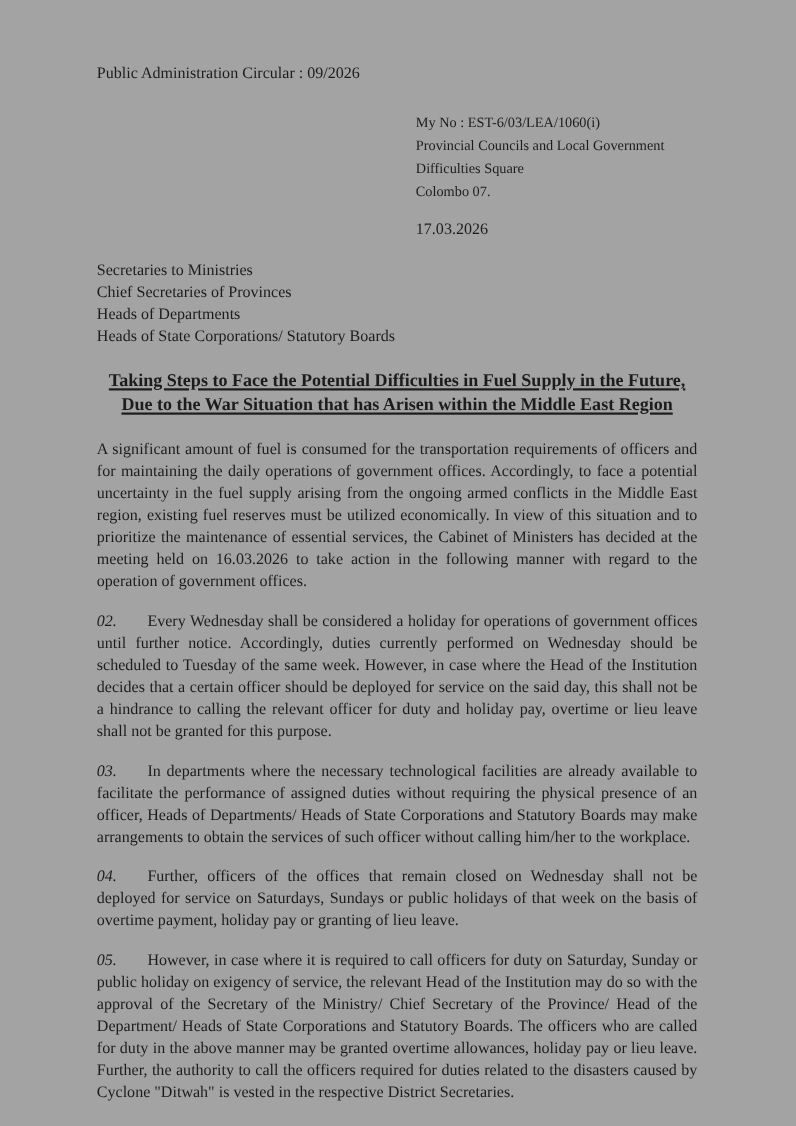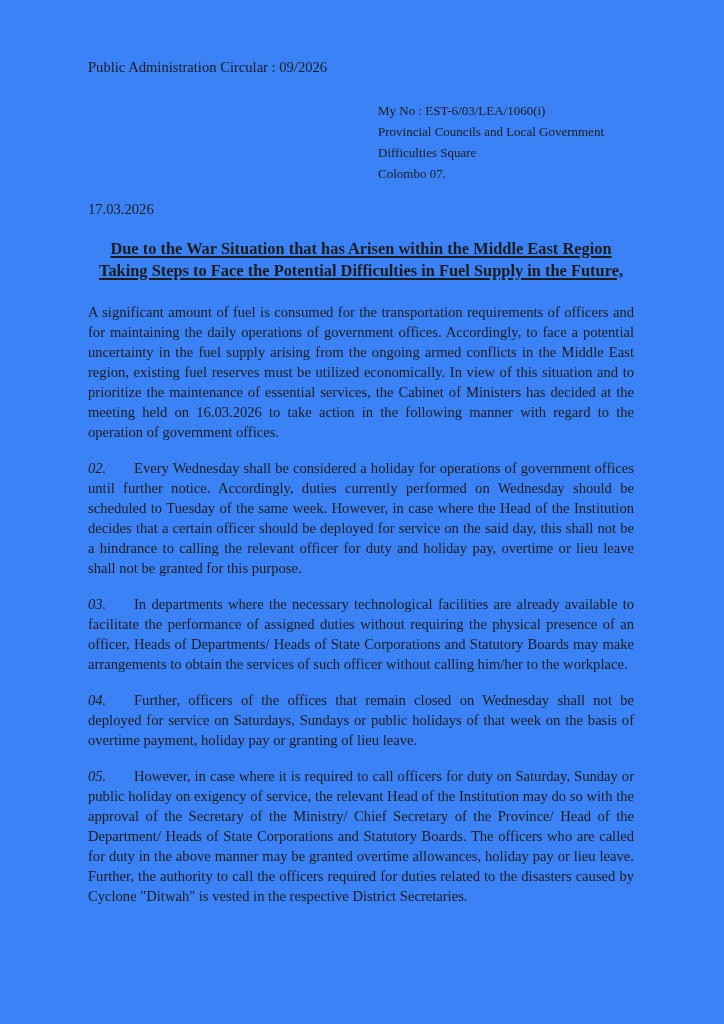--- a/index.html
+++ b/index.html
@@ -4,39 +4,40 @@
 <style>
   html, body {
     margin: 0;
     padding: 0;
     background: #ffffff;
   }
   .page {
     position: relative;
     width: 724px;
     height: 1024px;
-    background: #3b82f6;
+    background: #a3a3a3;
     box-sizing: border-box;
     padding: 57px 90px 0 88px;
     font-family: "Liberation Serif", "DejaVu Serif", serif;
     color: #1c1c1c;
     overflow: hidden;
   }
   .circular-no {
     font-size: 14.6px;
     line-height: 20px;
   }
   .sender-block {
     margin-left: 290px;
     margin-top: 23px;
     font-size: 13px;
     line-height: 21px;
   }
   .sender-line { white-space: nowrap; }
   .date-line {
+    margin-left: 290px;
     margin-top: 15px;
     font-size: 14.6px;
     line-height: 20px;
   }
   .addressees {
     margin-top: 17px;
     font-size: 14.6px;
     line-height: 20px;
   }
   .doc-title {
@@ -73,24 +74,30 @@
 
   <div class="sender-block">
     <div class="sender-line">My No : EST-6/03/LEA/1060(i)</div>
     <div class="sender-line">Provincial Councils and Local Government</div>
     <div class="sender-line">Difficulties Square</div>
     <div class="sender-line">Colombo 07.</div>
   </div>
 
   <div class="date-line">17.03.2026</div>
 
+  <div class="addressees">
+    <div>Secretaries to Ministries</div>
+    <div>Chief Secretaries of Provinces</div>
+    <div>Heads of Departments</div>
+    <div>Heads of State Corporations/ Statutory Boards</div>
+  </div>
 
   <div class="doc-title">
+    <div><span class="title-line">Taking Steps to Face the Potential Difficulties in Fuel Supply in the Future,</span></div>
     <div><span class="title-line">Due to the War Situation that has Arisen within the Middle East Region</span></div>
-    <div><span class="title-line">Taking Steps to Face the Potential Difficulties in Fuel Supply in the Future,</span></div>
   </div>
 
   <p class="body-para first"><span>A significant amount of fuel is consumed for the transportation requirements of officers and for maintaining the daily operations of government offices. Accordingly, to face a potential uncertainty in the fuel supply arising from the ongoing armed conflicts in the Middle East region, existing fuel reserves must be utilized economically. In view of this situation and to prioritize the maintenance of essential services, the Cabinet of Ministers has decided at the meeting held on 16.03.2026 to take action in the following manner with regard to the operation of government offices.</span></p>
 
   <p class="body-para"><span class="para-num">02.</span><span>Every Wednesday shall be considered a holiday for operations of government offices until further notice. Accordingly, duties currently performed on Wednesday should be scheduled to Tuesday of the same week. However, in case where the Head of the Institution decides that a certain officer should be deployed for service on the said day, this shall not be a hindrance to calling the relevant officer for duty and holiday pay, overtime or lieu leave shall not be granted for this purpose.</span></p>
 
   <p class="body-para"><span class="para-num">03.</span><span>In departments where the necessary technological facilities are already available to facilitate the performance of assigned duties without requiring the physical presence of an officer, Heads of Departments/ Heads of State Corporations and Statutory Boards may make arrangements to obtain the services of such officer without calling him/her to the workplace.</span></p>
 
   <p class="body-para"><span class="para-num">04.</span><span>Further, officers of the offices that remain closed on Wednesday shall not be deployed for service on Saturdays, Sundays or public holidays of that week on the basis of overtime payment, holiday pay or granting of lieu leave.</span></p>
 

